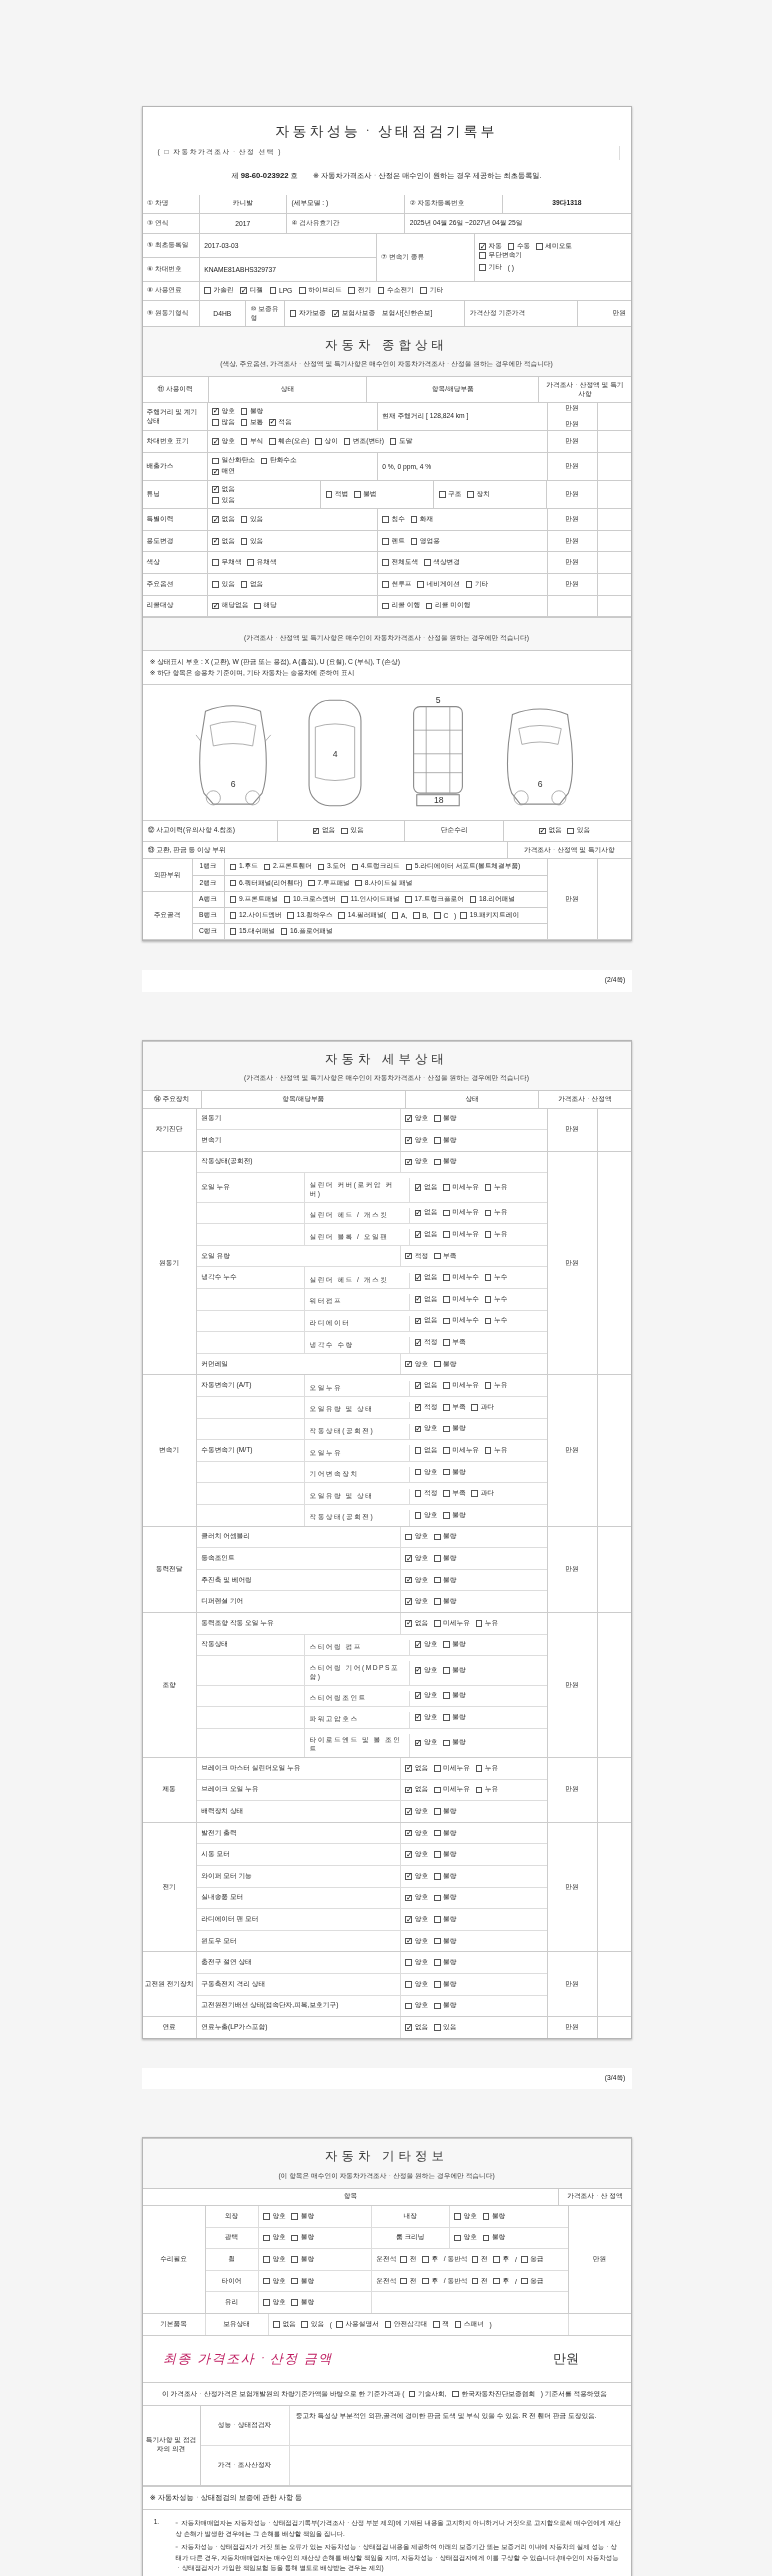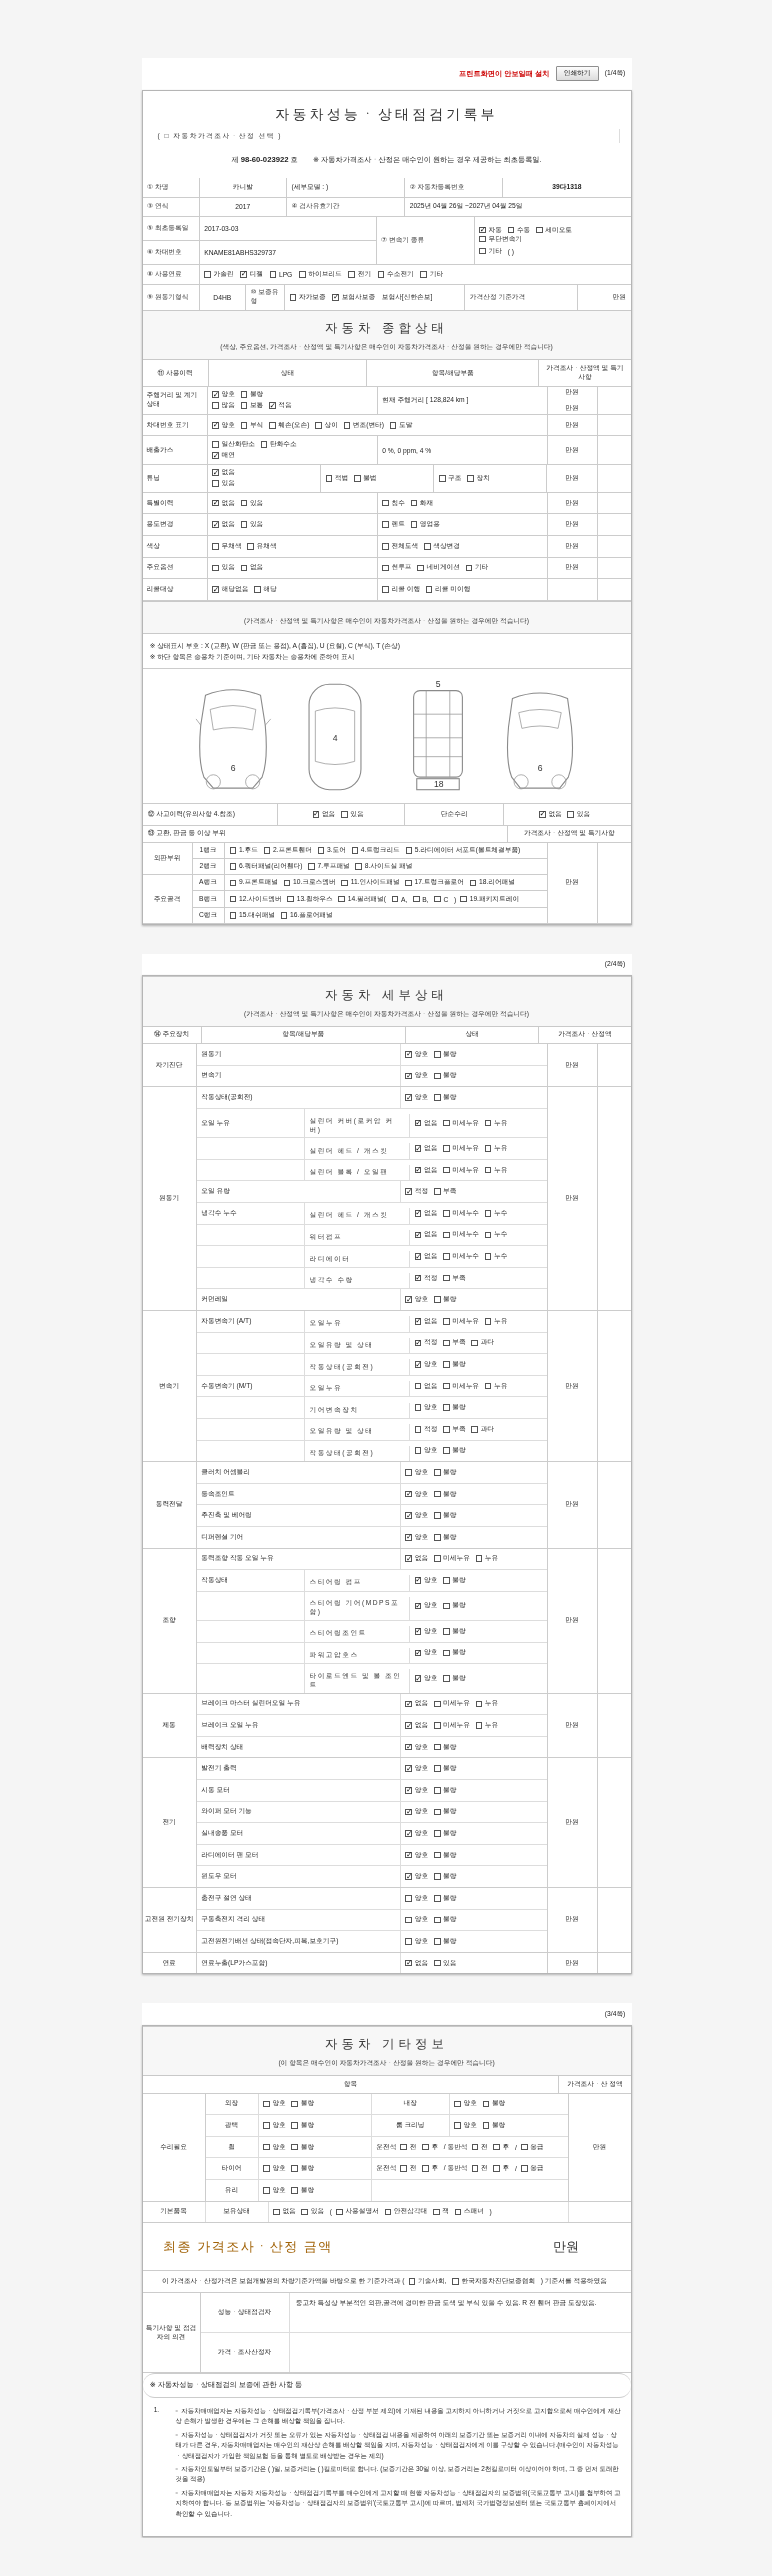--- a/index.html
+++ b/index.html
@@ -4,21 +4,21 @@
 <style>
   html,body{margin:0;padding:0;background:#f5f5f5;font-family:"Liberation Sans","DejaVu Sans",sans-serif;color:#222;}
   .outer{width:773px;margin:0 auto;}
   .wrap{width:490px;margin:0 auto;padding-top:58px;}
   
   .toolbar{background:#fff;display:flex;justify-content:flex-end;align-items:center;gap:6.2px;padding:8.2px 6.2px;}
   .install{color:#c00;font-weight:bold;font-size:7.2px;}
   .printbtn{border:0.5px solid #8f8f8f;background:linear-gradient(#fdfdfd,#dcdcdc);padding:2.1px 7.2px;font-size:6.7px;border-radius:1px;cursor:pointer;}
   .pmark{font-size:6.7px;color:#111;}
   .pagehead{background:#fff;display:flex;justify-content:flex-end;align-items:center;padding:6.2px;font-size:6.7px;margin-top:29px;}
-  .page{background:#fff;border:0.5px solid #b5b5b5;box-shadow:0 1px 2.1px rgba(0,0,0,.28);margin-bottom:1px;}
+  .page{background:#fff;border:0.5px solid #b5b5b5;box-shadow:0 1px 2.1px rgba(0,0,0,.28);margin-bottom:1px;margin-top:48px;}
   
   .dochead{padding:15.5px 10.3px 13.4px;text-align:center;}
   .dtitle{font-size:14px;letter-spacing:3.1px;color:#333;}
   .dsub{font-size:12px;letter-spacing:1.5px;margin-top:5.2px;color:#333;}
   .dno{font-size:7.2px;margin-top:11.3px;color:#222;}
   .dno b{font-size:7.7px;}
   .dnotice{margin-left:13.4px;}
   
   .secband{background:#f7f7f7;border-top:0.5px solid #c9c9c9;border-bottom:0.5px solid #c9c9c9;padding:9.3px 0 7.2px;text-align:center;}
   .sectitle{font-size:12.4px;letter-spacing:4.1px;color:#3a3a3a;}
@@ -79,53 +79,48 @@
   .dprice{flex:0 0 49px;border-left:0.5px solid #ccc;display:flex;align-items:center;justify-content:center;font-size:6.7px;}
   .dpbox{flex:0 0 33px;border-left:0.5px solid #ccc;}
   
   .rrow{display:flex;border-bottom:0.5px solid #ddd;min-height:20.6px;font-size:6.7px;}
   .rrow:last-child{border-bottom:none;}
   .rname{flex:0 0 62px;border-right:0.5px solid #ddd;display:flex;align-items:center;justify-content:center;}
   .rstate{flex:0 0 103px;border-right:0.5px solid #ddd;display:flex;align-items:center;padding:2.1px 4.6px;}
   .rname2{flex:0 0 77px;border-right:0.5px solid #ddd;display:flex;align-items:center;justify-content:center;text-align:center;}
   .rstate2{flex:1;display:flex;align-items:center;padding:2.1px 4.6px;flex-wrap:wrap;}
   .finalrow{display:flex;align-items:center;justify-content:space-between;padding:14.4px 20.6px;border-bottom:0.5px solid #ccc;}
-  .finallab{font-size:13px;letter-spacing:1.5px;color:#a16207;}
+  .finallab{font-size:13px;letter-spacing:1.5px;color:#be185d;font-style:italic;}
   .finalunit{font-size:13px;color:#333;margin-right:31px;}
   .basisrow{display:flex;align-items:center;justify-content:center;flex-wrap:wrap;padding:6.2px 8.2px;border-bottom:0.5px solid #ccc;font-size:6.7px;text-align:center;}
   .oprow{display:flex;border-bottom:0.5px solid #ccc;}
   .oplab{flex:0 0 57px;border-right:0.5px solid #ccc;display:flex;align-items:center;justify-content:center;font-size:6.7px;text-align:center;}
   .oprows{flex:1;}
   .opitem{display:flex;border-bottom:0.5px solid #ddd;min-height:39px;}
   .opitem:last-child{border-bottom:none;}
   .oprole{flex:0 0 88px;border-right:0.5px solid #ddd;display:flex;align-items:center;justify-content:center;font-size:6.7px;text-align:center;}
   .optext{flex:1;padding:5.2px 6.2px;font-size:6.7px;line-height:1.6;}
   
-  .nhead{font-size:7.2px;padding:6.2px 7.2px;border-top:0.5px solid #ccc;border-bottom:0.5px solid #ccc;border-radius:12px;}
+  .nhead{font-size:7.2px;padding:6.2px 7.2px;border-top:0.5px solid #ccc;border-bottom:0.5px solid #ccc;}
   .nbody{padding:7.2px 9.3px 10.3px 11.3px;font-size:6.4px;line-height:1.65;color:#222;}
   .nitem{display:flex;margin-bottom:3.6px;}
   .nn{flex:0 0 12.4px;}
   .ntx{flex:1;}
   .nsub{margin:1px 0 0 0;padding-left:9.3px;list-style:none;}
   .nsub li{margin-bottom:2.6px;}
   .nsub li::before{content:"\25AB";margin-right:3.6px;color:#555;}
   .basicgrid .fc{min-height:11.3px;}
   .b-lab{flex:0 0 47px;}
 </style>
 </head>
 <body>
 
 <div class="outer">
 <div class="wrap">
 
-  <div class="toolbar">
-    <span class="install">프린트화면이 안보일때 설치</span>
-    <button class="printbtn">인쇄하기</button>
-    <span class="pmark">(1/4쪽)</span>
-  </div>
 
   <div class="page">
     <div class="dochead">
       <div class="dtitle">자동차성능ㆍ상태점검기록부</div>
       <div class="dsub">( □ 자동차가격조사ㆍ산정 선택 )</div>
       <div class="dno">
         <span>제</span>
         <b>98-60-023922</b>
         <span>호</span>
         <span class="dnotice">※ 자동차가격조사ㆍ산정은 매수인이 원하는 경우 제공하는 최초등록일.</span>

